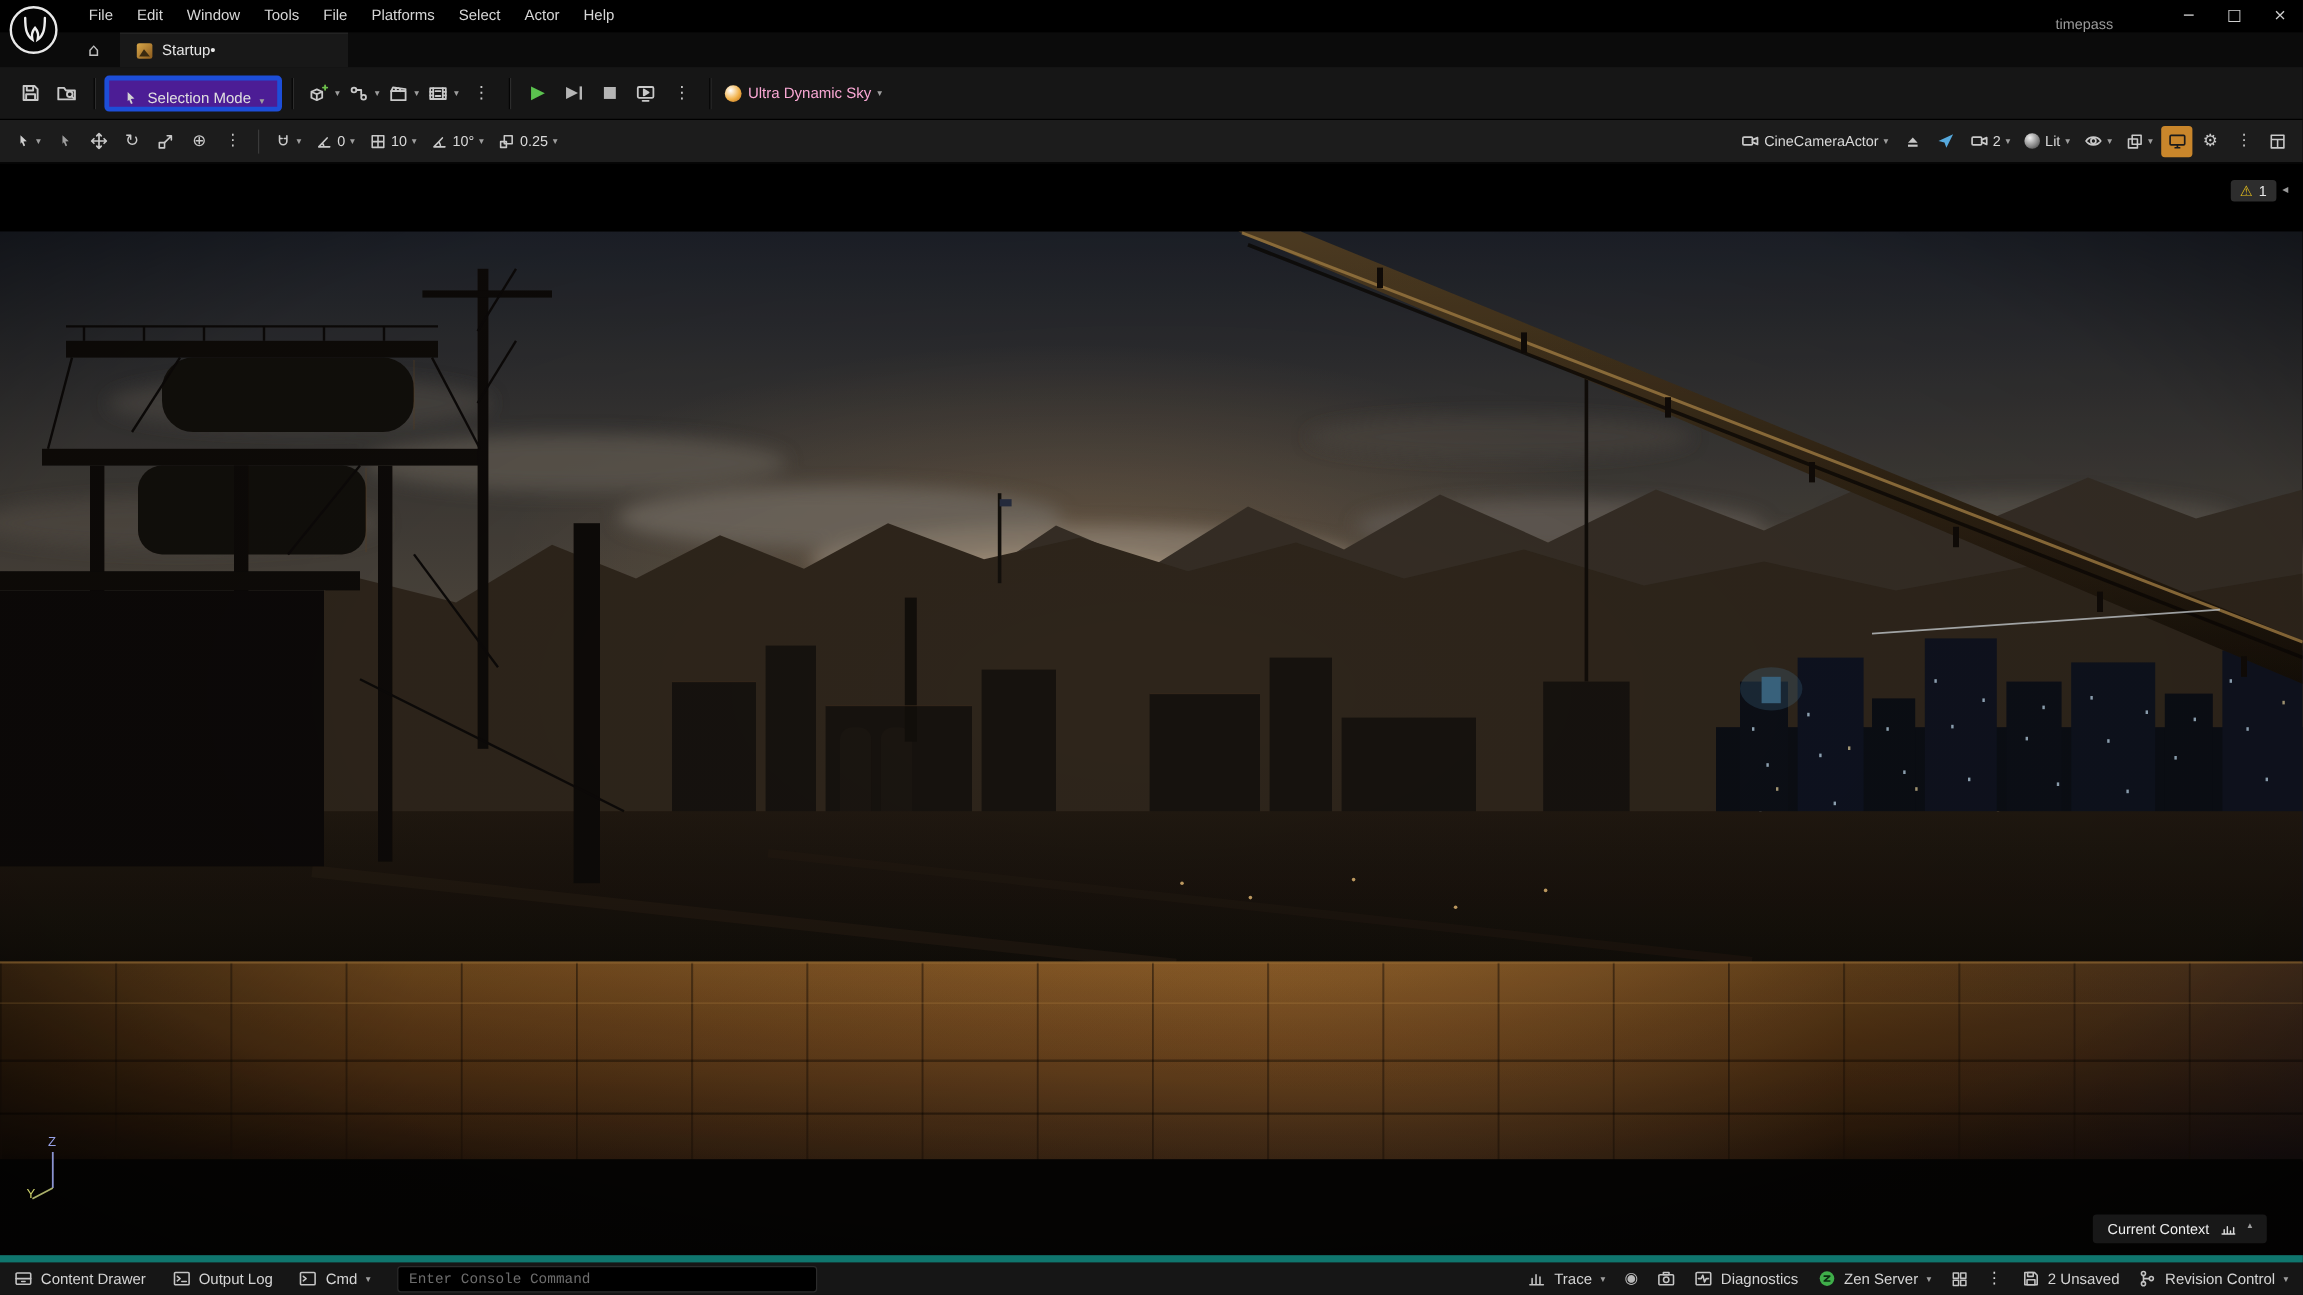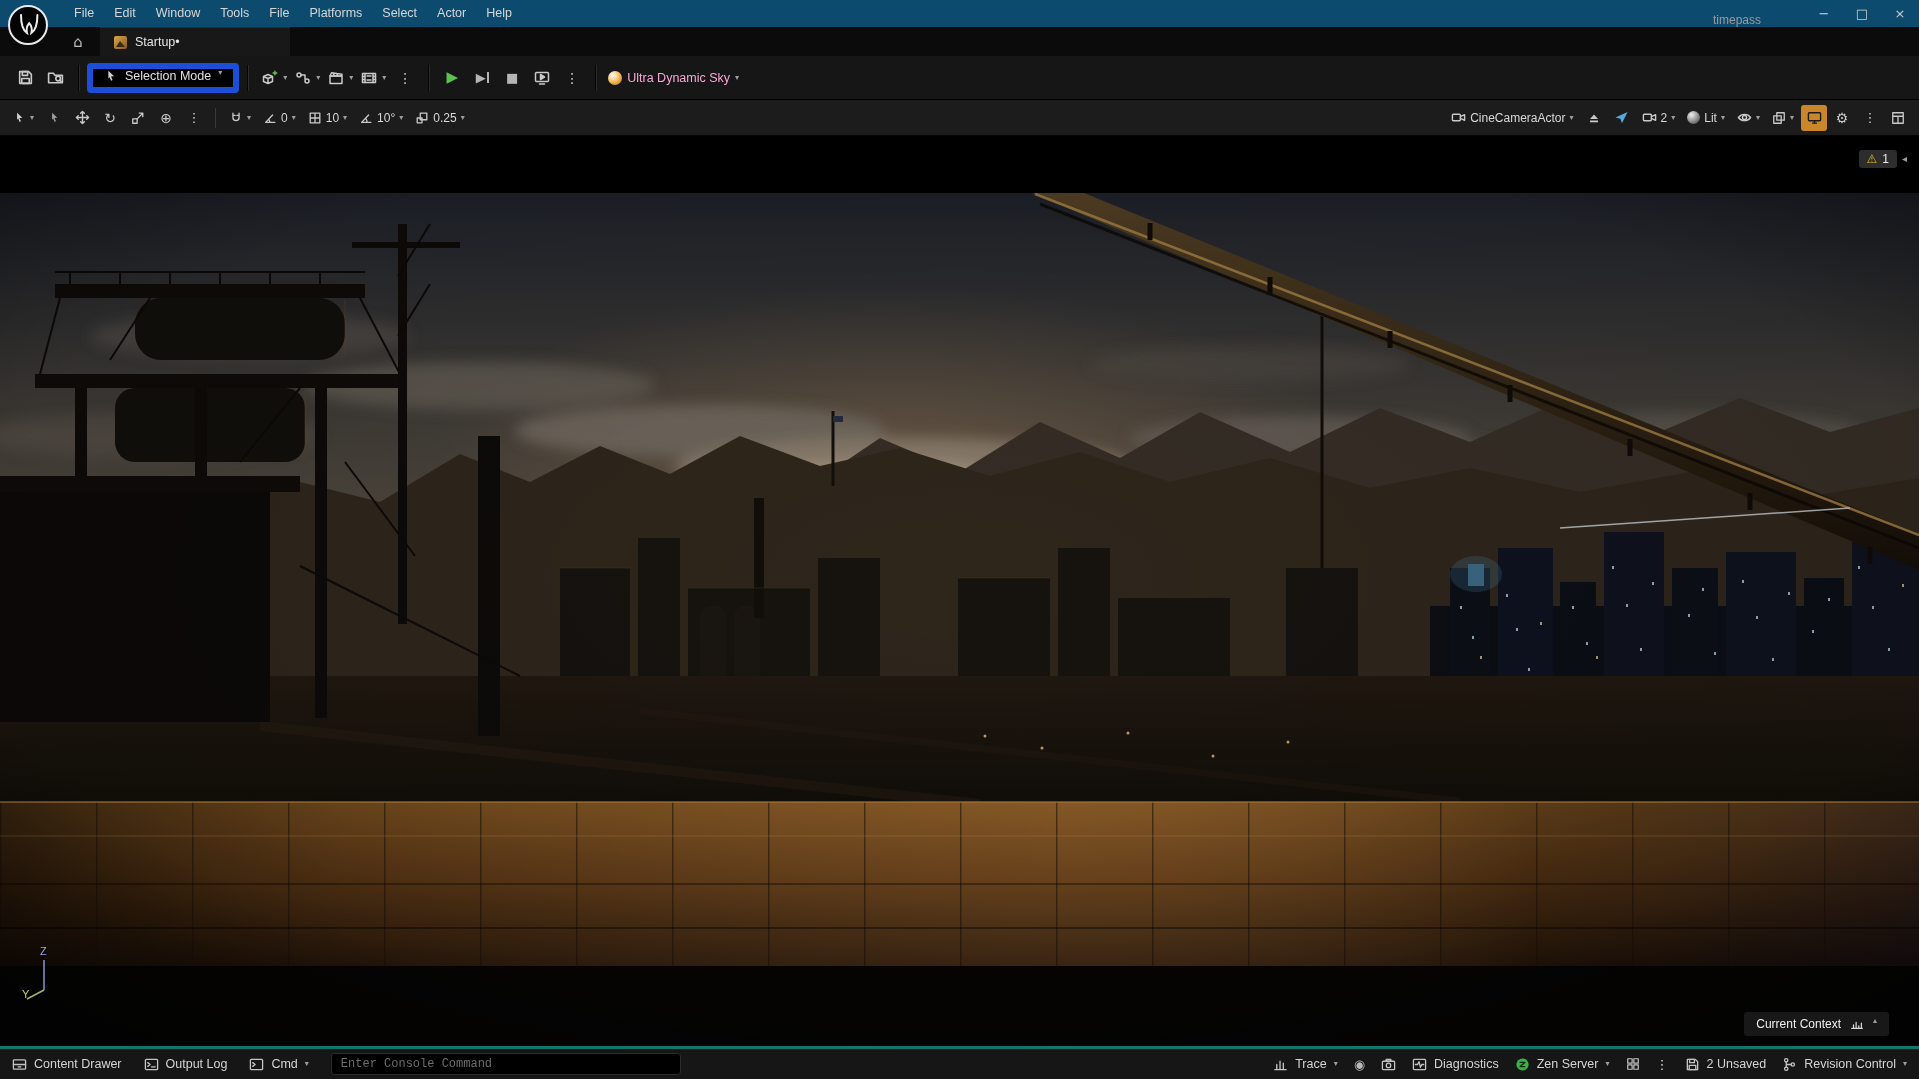--- a/index.html
+++ b/index.html
@@ -1,41 +1,41 @@
 <!DOCTYPE html>
 <html><head>
 <meta charset="utf-8">
 <style>
 *{margin:0;padding:0;box-sizing:border-box;user-select:none}
 html,body{width:1919px;height:1079px;background:#000;overflow:hidden;
   font-family:"Liberation Sans","DejaVu Sans",sans-serif;color:#cfcfcf;font-size:13px}
 .app{position:relative;width:1919px;height:1079px;display:flex;flex-direction:column;background:#121212}
 
 
-.menubar{height:27px;background:#0c4a6e;display:flex;align-items:center;position:relative;z-index:20;padding-left:64px}
+.menubar{height:27px;background:#000000;display:flex;align-items:center;position:relative;z-index:20;padding-left:64px}
 .logo{position:absolute;left:6px;top:3px;width:44px;height:44px;border-radius:50%;z-index:30;display:flex;align-items:center;justify-content:center}
 .menu-item{padding:0 10px;height:27px;line-height:27px;font-size:12.5px;color:#d6d6d6}
 .mb-right{position:absolute;right:0;top:0;height:27px;display:flex;align-items:flex-end;gap:44px}
 .proj{color:#9b9b9b;font-size:12px}
 .win-controls{display:flex}
 .win-controls .win-btn{width:38px;height:27px;display:flex;align-items:center;justify-content:center;color:#cfcfcf;font-size:13px}
 
 
 .tabbar{height:29px;background:#0b0b0b;display:flex;align-items:flex-end;padding-left:64px}
 .home-btn{width:28px;height:24px;margin:0 8px 2px 0;display:flex;align-items:center;justify-content:center;color:#bfbfbf;font-size:15px;border-radius:3px}
 .tab{height:29px;min-width:190px;background:#181818;display:flex;align-items:center;gap:8px;padding:0 14px;font-size:12.5px;color:#e4e4e4;border-top:1px solid #2b2b2b}
 .tab-ico{width:13px;height:13px;border-radius:2px;background:linear-gradient(135deg,#d9a84a,#8a5a1c);position:relative;flex:0 0 auto}
 .tab-ico:after{content:"";position:absolute;left:2px;bottom:2px;border-left:4px solid transparent;border-right:5px solid transparent;border-bottom:6px solid #3a2a10}
 
 
 .toolbar{height:44px;background:#161616;display:flex;align-items:center;padding:0 10px;border-bottom:1px solid #000}
 .ibtn{display:flex;align-items:center;justify-content:center;min-width:30px;height:30px;border-radius:4px;color:#c9c9c9;gap:5px;padding:0 4px}
 .ibtn svg,.vbtn svg{stroke:currentColor;fill:none;stroke-width:1.5;stroke-linecap:round;stroke-linejoin:round}
 .sep{width:1px;height:26px;background:#050505;box-shadow:1px 0 0 #2c2c2c;margin:0 8px}
-.mode-btn{display:flex;align-items:flex-start;gap:7px;background:#000000;border:6px solid #1d4ed8;border-radius:4px;height:30px;padding:0 11px;font-size:12.5px;color:#e0e0e0}
+.mode-btn{display:flex;align-items:flex-end;gap:7px;background:#4c1d95;border:4px solid #1d4ed8;border-radius:4px;height:30px;padding:0 11px;font-size:12.5px;color:#e0e0e0}
 .caret{font-size:8px;color:#9e9e9e;line-height:1}
 .glyph{font-family:"DejaVu Sans",sans-serif;line-height:1}
 .play-glyph{color:#5bc24f;font-size:15px}
 .grey-glyph{color:#b5b5b5;font-size:13px}
 .skipwrap{display:flex;align-items:center;gap:1px}
 .skipbar{width:2px;height:11px;background:#b5b5b5}
 .sun-ico{width:14px;height:14px;border-radius:50%;background:radial-gradient(circle at 35% 32%,#ffffff,#f2b24a 55%,#b56717)}
 .lbl{font-size:12.5px;color:#f9a8d4}
 
 
@@ -58,21 +58,21 @@
 .warn-ic{color:#e9c21d;font-size:12px}
 .warn-collapse{color:#9a9a9a;font-size:10px}
 
 .ctx-pill{position:absolute;right:30px;bottom:10px;display:flex;gap:9px;background:rgba(26,26,26,.92);border-radius:3px;padding:5px 12px;font-size:12px;color:#efefef;z-index:6}
 .ctx-pill svg{stroke:#d8d8d8;fill:none;stroke-width:1.4;stroke-linecap:round}
 
 .gizmo{position:absolute;left:22px;bottom:42px;z-index:6}
 .gizmo text{font-size:11px;font-family:"Liberation Sans",sans-serif}
 
 
-.statusbar{height:33px;background:#161616;border-top:3px solid #0f766e;display:flex;align-items:center;padding:0 12px;gap:22px;font-size:12.5px;position:relative;z-index:20}
+.statusbar{height:33px;background:#161616;border-top:6px solid #0f766e;display:flex;align-items:center;padding:0 12px;gap:22px;font-size:12.5px;position:relative;z-index:20}
 .sb-item{display:flex;align-items:center;gap:7px;color:#d4d4d4;white-space:nowrap}
 .sb-item svg{stroke:#c4c4c4;fill:none;stroke-width:1.4;stroke-linecap:round;stroke-linejoin:round}
 .grow{flex:1}
 .console{width:350px;height:22px;background:#000000;border:1px solid #2b2b2b;border-radius:3px;color:#9a9a9a;
   font-family:Liberation Mono, monospace;font-size:12px;padding:0 9px;outline:none}
 .console::placeholder{color:#6d6d6d}
 .sb-right{display:flex;align-items:center;gap:16px}
 </style>
 </head>
 <body>

